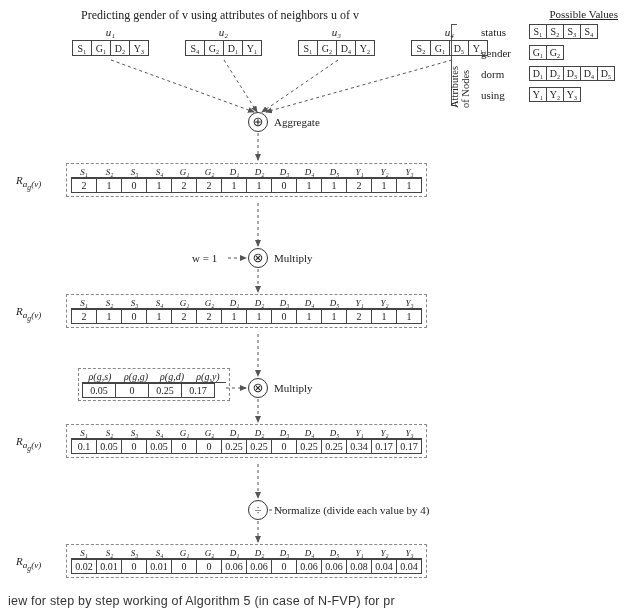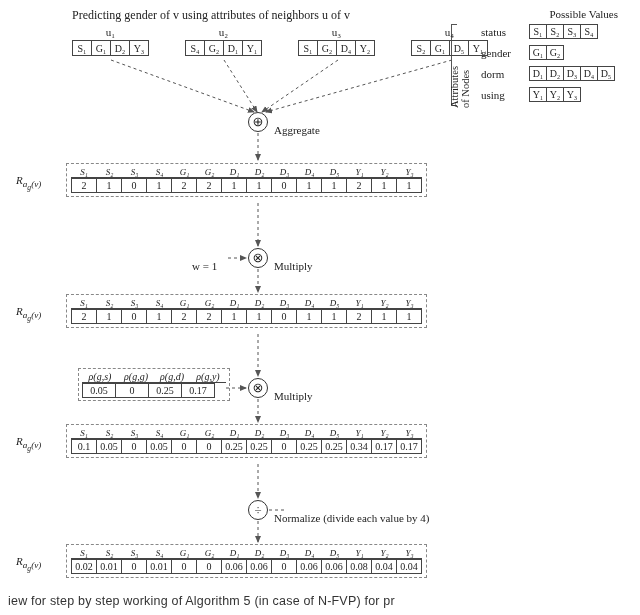--- a/index.html
+++ b/index.html
@@ -6,44 +6,44 @@
   body {
     font-family: "Times New Roman", serif;
     font-size: 11px;
     margin: 0;
     padding: 8px;
     width: 640px;
     background: #fff;
     color: #222;
   }
   .canvas { position: relative; width: 624px; height: 600px; }
-  .title { position: absolute; top: 0; left: 64px; font-size: 12px; }
+  .title { position: absolute; top: 0; left: 73px; font-size: 12px; }
   .caption-bottom { position: absolute; bottom: 0; left: 0; right: 0; font-size: 12.5px; font-family: sans-serif; color: #333; letter-spacing: .2px; }
   .possible { position: absolute; top: 0; right: 4px; width: 175px; font-size: 11px; }
-  .possible .hdr { text-align: center; margin-bottom: 15px; position: absolute; right: 10px; top: 0; }
+  .possible .hdr { text-align: center; text-decoration: underline; margin-bottom: 15px; position: absolute; right: 10px; top: 0; }
   .vlabel { position: absolute; left: -4px; top: 14px; transform: rotate(-90deg); transform-origin: left top; font-size: 10.5px; }
   .vlabel-wrap { position: absolute; left: 0; top: 86px; }
   .attr-row { display: flex; align-items: center; margin-bottom: 6px; }
   .attr-row .lab { width: 48px; }
   .possible-body { margin-top:16px; margin-left:28px; }
   .cellrow { display: flex; }
   .cell { border: 1px solid #444; min-width: 18px; height: 15px; display:flex; align-items:center; justify-content:center; font-size:10px; margin-left:-1px; }
   .cell:first-child { margin-left:0; }
 
   
   .neighbors { position: absolute; top: 18px; left: 64px; display:flex; gap: 36px; }
   .nb { text-align:center; }
-  .nb .lab { margin-bottom:2px; }
+  .nb .lab { font-style: italic; margin-bottom:2px; }
   .nbcell { border:1px solid #444; width:20px; height:16px; font-size:10px; display:flex;align-items:center;justify-content:center; margin-left:-1px; }
   .nbcell:first-child { margin-left:0; }
   .nbrow { display:flex; justify-content:center; }
 
   
   .op { width:20px; height:20px; border:1.5px solid #333; border-radius:50%; display:flex; align-items:center; justify-content:center; font-size:13px; background:#fff; position:absolute; }
-  .op-label { position:absolute; font-size:11px;margin-top:8px; }
+  .op-label { position:absolute; font-size:11px; }
 
   
   .bigrow { position:absolute; border:1.4px dashed #888; padding:3px 4px; display:flex; }
   .bigrow .col { display:flex; flex-direction:column; align-items:center; }
   .bigrow .hdr { font-size:9px; font-style:italic; border-bottom:1px solid #444; width:100%; text-align:center; padding:0 1px; }
   .bigrow .val { font-size:10px; border:1px solid #444; min-width:26px; height:15px; display:flex;align-items:center;justify-content:center; margin-left:-1px; }
   .bigrow .col:first-child .val { margin-left:0; }
   .bigrow-lab { position:absolute; font-style:italic; font-size:11px; }
 
   

